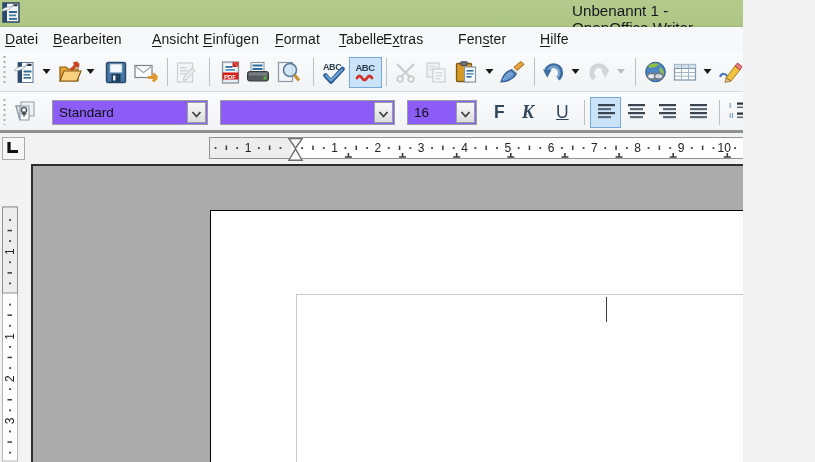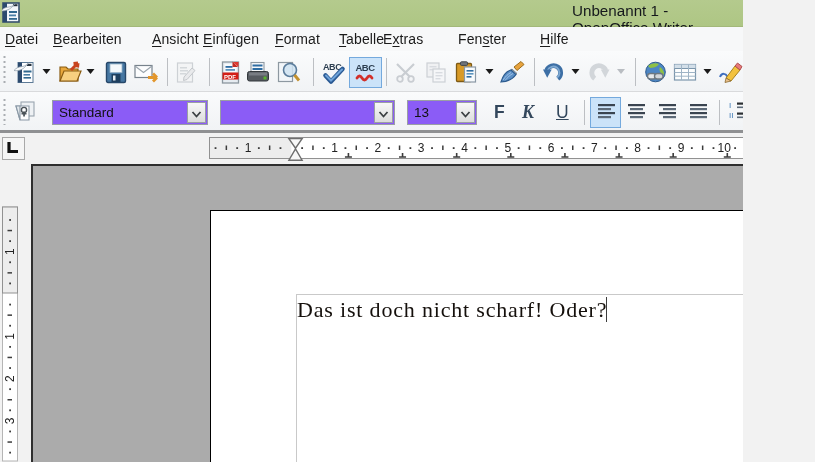--- a/index.html
+++ b/index.html
@@ -234,21 +234,21 @@
       </span>
     </div>
 <div class="combo" style="left:220px;width:175px">
       <span class="btn">
         <svg width="17" height="22" viewBox="0 0 17 22" style="position:absolute;left:0;top:0">
           <path d="M4.5,9 L8.5,13.5 L12.5,9" fill="none" stroke="#3c4043" stroke-width="1.8"></path>
         </svg>
       </span>
     </div>
 <div class="combo" style="left:407px;width:70px">
-      <span class="txt">13</span>
+      <span class="txt">16</span>
       <span class="btn">
         <svg width="17" height="22" viewBox="0 0 17 22" style="position:absolute;left:0;top:0">
           <path d="M4.5,9 L8.5,13.5 L12.5,9" fill="none" stroke="#3c4043" stroke-width="1.8"></path>
         </svg>
       </span>
     </div>
 <div class="abs" style="left:494px;top:102px;font-size:17.5px;font-weight:bold;color:#33475c">F</div>
 <div class="abs" style="left:522px;top:102px;font-size:18px;font-style:italic;color:#33475c;font-family:'Liberation Serif',serif;font-weight:bold">K</div>
 <div class="abs" style="left:556px;top:102px;font-size:17.5px;color:#33475c;text-decoration:underline">U</div>
 <div class="sep2" style="left:584px"></div>
@@ -380,22 +380,20 @@
       <path d="M572.425,16 L572.425,20 M568.925,20 L575.925,20" stroke="#3c3c3c" stroke-width="1.6" fill="none"></path>
       <polygon points="79.90000000000002,1.6 93.10000000000001,1.6 86.50000000000001,11.2" fill="#f8f8f8" stroke="#6e6e6e" stroke-width="1.4"></polygon>
       <polygon points="86.50000000000001,11.8 79.90000000000002,23.2 93.10000000000001,23.2" fill="#f8f8f8" stroke="#6e6e6e" stroke-width="1.4"></polygon>
     </svg>
 <div class="abs" style="left:31px;top:164px;width:784px;height:298px;
  background:#ababab;border-top:2.5px solid #2e2e2e;border-left:2.5px solid #2e2e2e"></div>
 <div class="abs" style="left:210px;top:210px;width:605px;height:252px;background:#fff;
  border-top:1.2px solid #000;border-left:1.2px solid #000"></div>
 <div class="abs" style="left:296px;top:294px;width:519px;height:1px;background:#c9c9c9"></div>
 <div class="abs" style="left:296px;top:294px;width:1px;height:168px;background:#c9c9c9"></div>
-<div class="abs" id="doctext" style="left:297px;top:296.5px;font-family:'Liberation Serif',serif;
- font-size:22px;letter-spacing:0.82px;color:#15100c;white-space:nowrap">Das ist doch nicht scharf! Oder?</div>
 <div class="abs" style="left:605.5px;top:296.5px;width:1.6px;height:25px;background:#3c3c3c"></div>
 <svg class="abs" style="left:2px;top:172px" width="16" height="290" viewBox="0 0 16 290">
       <rect x="0.5" y="35" width="15" height="254" fill="#ffffff" stroke="#b5b5b5"></rect>
       <rect x="0.5" y="35" width="15" height="86" fill="#ededed" stroke="#919191" stroke-width="1"></rect>
       <rect x="7.2" y="47.07500000000001" width="1.8" height="1.8" fill="#3c3c3c"></rect>
       <rect x="5.5" y="57.800000000000004" width="4.5" height="1.5" fill="#3c3c3c"></rect>
       <rect x="7.2" y="68.225" width="1.8" height="1.8" fill="#3c3c3c"></rect>
       <text x="8" y="79.7" font-size="12" fill="#222" text-anchor="middle" font-family="Liberation Sans" transform="rotate(-90 8 79.7)" dominant-baseline="central">1</text>
       <rect x="7.2" y="89.375" width="1.8" height="1.8" fill="#3c3c3c"></rect>
       <rect x="5.5" y="100.1" width="4.5" height="1.5" fill="#3c3c3c"></rect>

